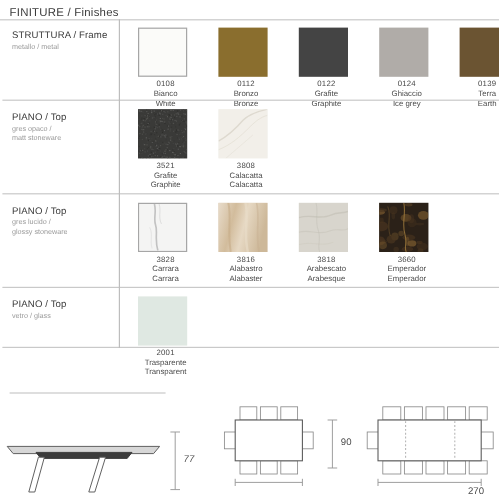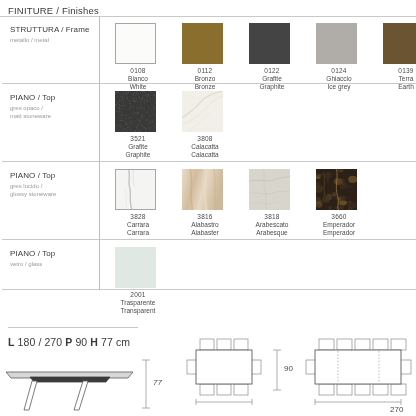--- a/index.html
+++ b/index.html
@@ -745,29 +745,20 @@
             </div>
           </div>
         </div>
         <div class="frow-line"></div>
       </div>
     </div>
   <div class="vdiv"></div>
 
   <div class="rule" id="size-rule"></div>
 
-  <div id="dims">
-    <b>L</b>
-    <span>180 / 270</span>
-    <b>P</b>
-    <span>90</span>
-    <b>H</b>
-    <span>77</span>
-    <span>cm</span>
-  </div>
 
   <svg class="draw" style="left:2px; top:358px;" width="135" height="56" viewBox="0 0 135 56">
     <g fill="none" stroke="#5a5a5a" stroke-width="0.8">
       <path d="M4,14 L131,14 L126,20 L9,20 Z" fill="#d7d7d7"></path>
       <path d="M28,19 L108,19 L104,24 L32,24 Z" fill="#3c3c3c" stroke="#3c3c3c"></path>
       <path d="M30,23 L22,52 L27,52 L35,23 Z" fill="#ffffff"></path>
       <path d="M81,23 L72,52 L77,52 L86,23 Z" fill="#ffffff"></path>
     </g>
   </svg>
   <svg class="draw" style="left:140px; top:358px;" width="12" height="52" viewBox="0 0 12 52">

